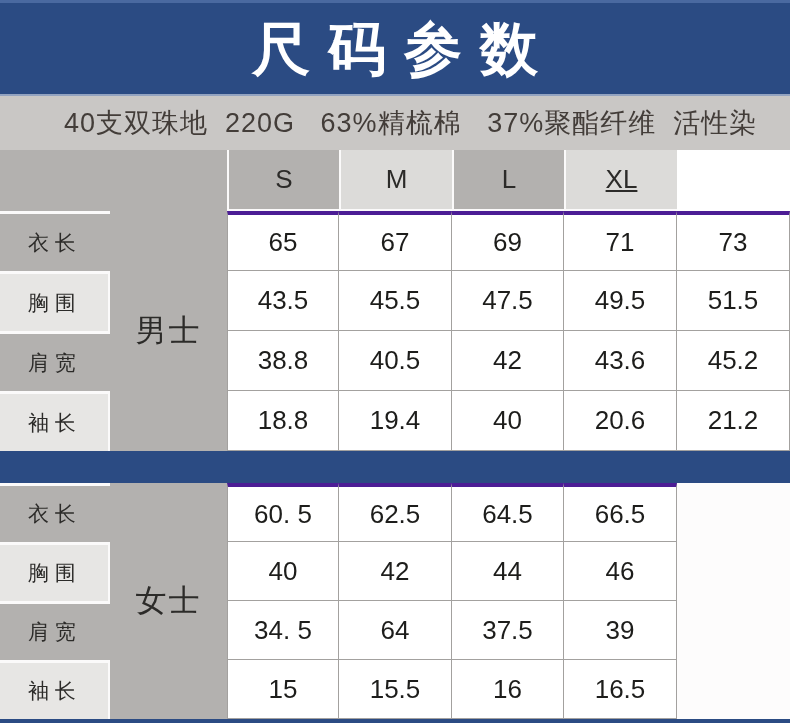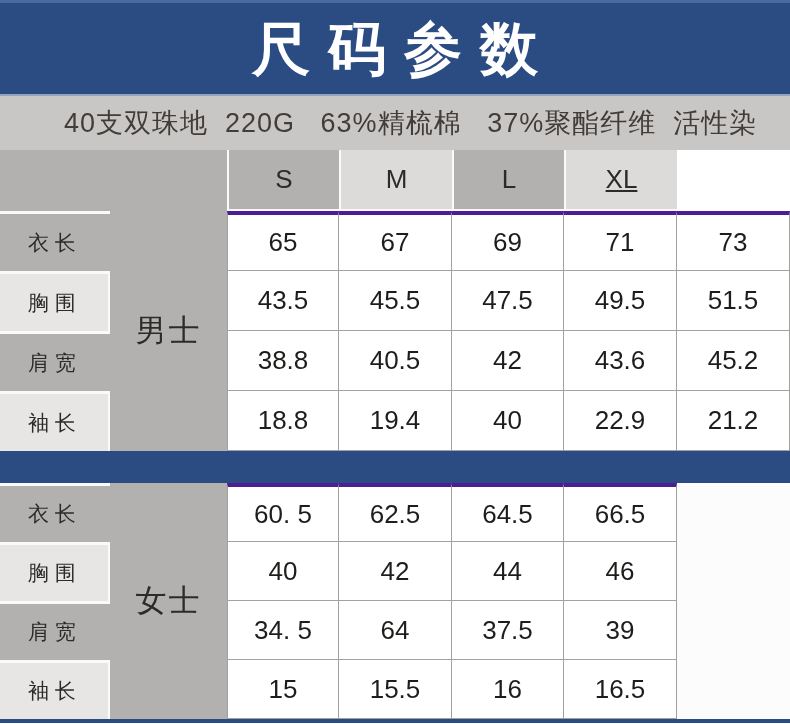--- a/index.html
+++ b/index.html
@@ -103,21 +103,21 @@
     <div class="cell data first-col" style="grid-column:3;grid-row:4;">38.8</div>
     <div class="cell data" style="grid-column:4;grid-row:4;">40.5</div>
     <div class="cell data" style="grid-column:5;grid-row:4;">42</div>
     <div class="cell data" style="grid-column:6;grid-row:4;">43.6</div>
     <div class="cell data" style="grid-column:7;grid-row:4;">45.2</div>
 
     <div class="cell row-label lab-light" style="grid-column:1;grid-row:5;">袖 长</div>
     <div class="cell data first-col" style="grid-column:3;grid-row:5;">18.8</div>
     <div class="cell data" style="grid-column:4;grid-row:5;">19.4</div>
     <div class="cell data" style="grid-column:5;grid-row:5;">40</div>
-    <div class="cell data" style="grid-column:6;grid-row:5;">22.9</div>
+    <div class="cell data" style="grid-column:6;grid-row:5;">20.6</div>
     <div class="cell data" style="grid-column:7;grid-row:5;">21.2</div>
   </div>
 
   <div class="divider"></div>
 
   <div class="grid women">
 
     <div class="cell gender" style="grid-column:2;grid-row:1/5;">女士</div>
 
     <div class="cell empty-col" style="grid-column:7;grid-row:1/5;"></div>

